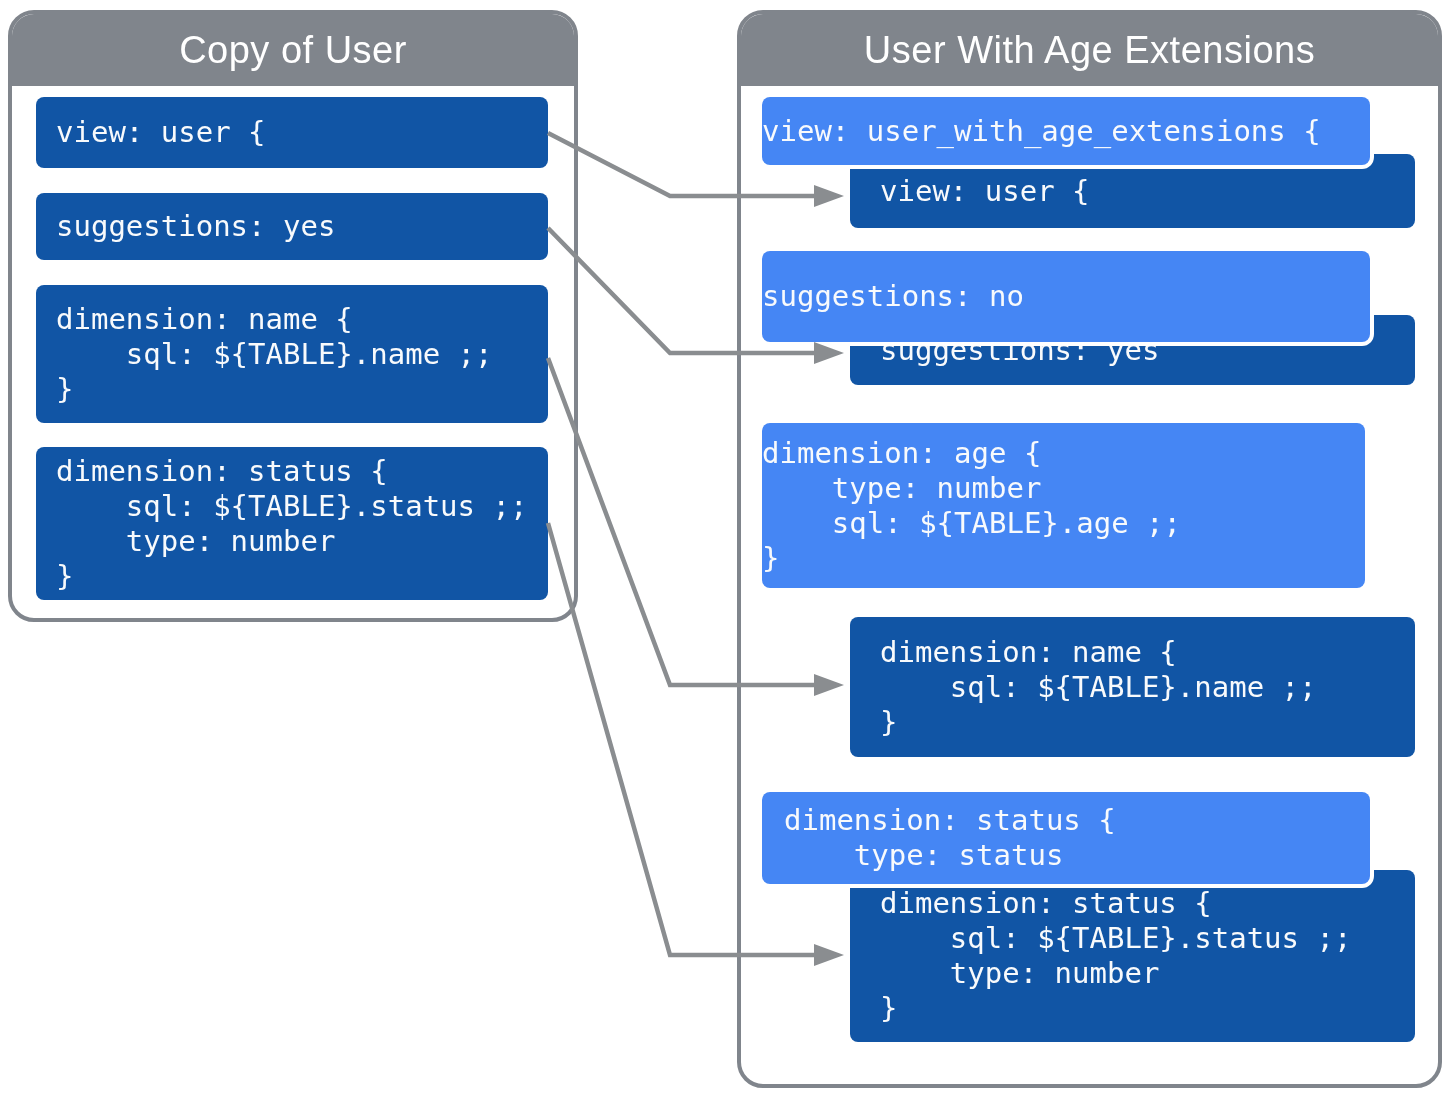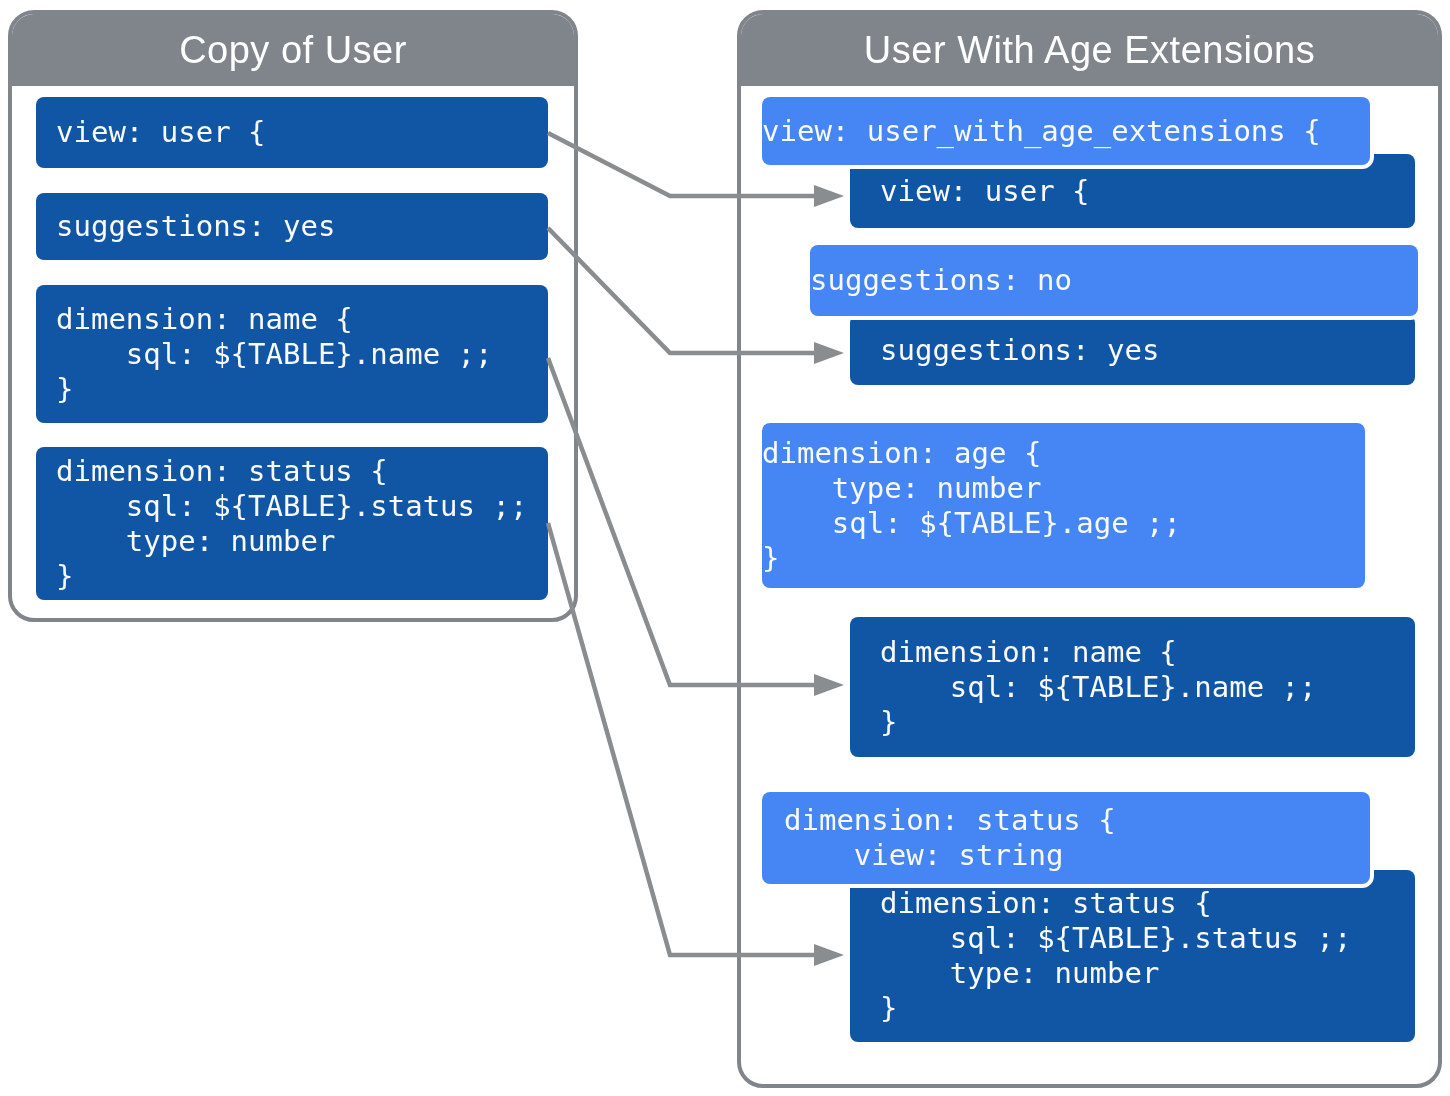--- a/index.html
+++ b/index.html
@@ -60,21 +60,21 @@
   
   .lb { left: 36px; width: 512px; padding-left: 20px; }
   .lb1 { top: 97px;  height: 71px; }
   .lb2 { top: 193px; height: 67px; }
   .lb3 { top: 285px; height: 138px; }
   .lb4 { top: 447px; height: 153px; }
 
   
   .rl { left: 762px; width: 608px; }
   .rl1 { top: 97px;  height: 68px; }
-  .rl2 { top: 245px; height: 71px; margin-left: 48px; }
+  .rl2 { top: 251px; height: 91px; }
   .rl3 { top: 423px; height: 165px; width: 603px; }
   .rl4 { top: 792px; height: 92px; padding-left: 22px; }
 
   
   .rd { left: 850px; width: 565px; padding-left: 30px; }
   .rd1 { top: 154px; height: 74px; }
   .rd2 { top: 315px; height: 70px; }
   .rd3 { top: 617px; height: 140px; }
   .rd4 { top: 870px; height: 172px; }
 
@@ -146,21 +146,21 @@
     <div class="code-line">suggestions: no</div>
   </div>
   <div class="block light rl rl3">
     <div class="code-line">dimension: age {</div>
     <div class="code-line">    type: number</div>
     <div class="code-line">    sql: ${TABLE}.age ;;</div>
     <div class="code-line">}</div>
   </div>
   <div class="block light rl rl4">
     <div class="code-line">dimension: status {</div>
-    <div class="code-line">    view: string</div>
+    <div class="code-line">    type: status</div>
   </div>
 
   <svg class="arrows" width="1450" height="1096" viewBox="0 0 1450 1096">
     <g stroke="#8a8d90" stroke-width="4.5" fill="none">
       <path d="M548,133 L670,196 L814,196"></path>
       <path d="M548,228 L670,353 L814,353"></path>
       <path d="M548,358 L670,685 L814,685"></path>
       <path d="M548,523 L670,955 L814,955"></path>
     </g>
     <g fill="#8a8d90" stroke="none">

